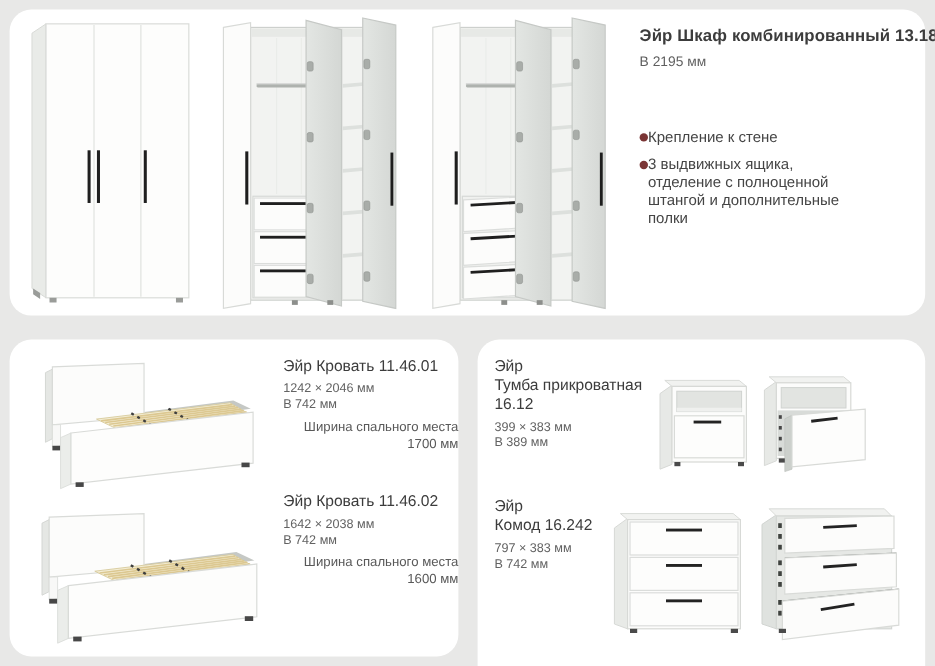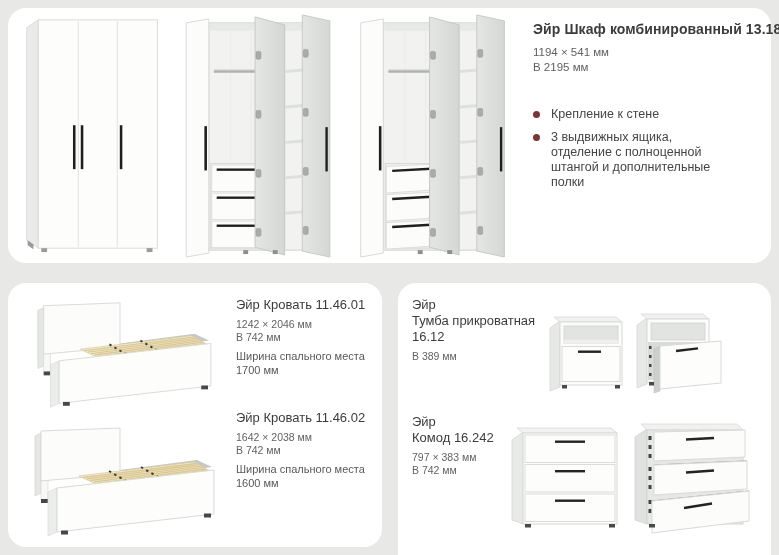--- a/index.html
+++ b/index.html
@@ -15,28 +15,28 @@
   #card-storage{left:398px;top:283px;width:373px;height:300px;}
 
   .abs{position:absolute;}
   svg{display:block;}
 
   
   .w-info{left:525px;top:13px;width:240px;}
   .w-title{font-size:14px;font-weight:700;color:#3c3c3c;letter-spacing:.1px;white-space:nowrap;}
   .w-dims{margin-top:8px;font-size:11.5px;line-height:15px;color:#5f5f5f;}
   .w-features{position:absolute;left:0;top:86px;width:210px;}
-  .feature{display:flex;gap:11px;margin-bottom:8px;}
+  .feature{display:flex;margin-bottom:8px;}
   .dot{flex:0 0 auto;width:7px;height:7px;border-radius:50%;background:var(--accent-bullet,#7a3535);margin-top:4px;}
   .ftext{font-size:12.5px;line-height:15px;color:#454545;max-width:172px;}
 
   
   .p-title{font-size:13px;font-weight:400;color:#3c3c3c;line-height:16px;white-space:nowrap;}
   .p-dims{margin-top:5px;font-size:10.5px;line-height:13px;color:#636363;}
-  .p-extra{margin-top:5px;font-size:11px;line-height:14px;color:#595959;}
+  .p-extra{margin-top:5px;font-size:11px;line-height:14px;color:#595959;text-align:right;}
 
   .bed-info{left:228px;width:146px;}
   .st-info{left:14px;width:140px;}
 </style>
 </head>
 <body>
 
 <section class="card" id="card-wardrobe">
 
   <svg class="abs" style="left:14px;top:7px" width="140" height="240" viewBox="0 0 140 246">
@@ -113,21 +113,20 @@
       <line x1="32" y1="188" x2="76" y2="185.5" stroke="#1f1f1f" stroke-width="2.4"></line>
       <polygon points="26,212 87,209 87,235 26,239" fill="#fcfcfb" stroke="#dbdddb"></polygon>
       <line x1="32" y1="216.5" x2="76" y2="214" stroke="#1f1f1f" stroke-width="2.4"></line>
     </g>
     <use href="#ow-doors"></use>
   </svg>
 
   <div class="abs w-info">
     <div class="w-title">Эйр Шкаф комбинированный 13.182</div>
     <div class="w-dims">
-      <div>1194 × 541 мм</div>
       <div>В 2195 мм</div>
     </div>
     <div class="w-features">
       <div class="feature">
         <span class="dot"></span>
         <span class="ftext">Крепление к стене</span>
       </div>
       <div class="feature">
         <span class="dot"></span>
         <span class="ftext">3 выдвижных ящика, отделение с полноценной штангой и дополнительные полки</span>
@@ -198,20 +197,21 @@
   </div>
 </section>
 
 <section class="card" id="card-storage">
 
   <div class="abs st-info" style="top:14px">
     <div class="p-title">Эйр</div>
     <div class="p-title">Тумба прикроватная</div>
     <div class="p-title">16.12</div>
     <div class="p-dims">
+      <div>399 × 383 мм</div>
       <div>В 389 мм</div>
     </div>
   </div>
 
   <svg class="abs" style="left:150px;top:32px" width="78" height="80" viewBox="0 0 78 80">
     <polygon points="2,13 12,6 12,72 2,76" fill="#e7e9e6" stroke="#d5d7d4" stroke-width="0.8"></polygon>
     <polygon points="6,2 68,2 74,7 12,7" fill="#f1f2f0" stroke="#d7d9d6" stroke-width="0.8"></polygon>
     <rect x="12" y="7" width="62" height="63" fill="#fcfcfb" stroke="#d7d9d6"></rect>
     <rect x="16" y="11" width="54" height="17" fill="#e2e4e1" stroke="#cfd2cf" stroke-width="0.8"></rect>
     <rect x="16" y="24.8" width="54" height="3.2" fill="#eff0ee"></rect>

